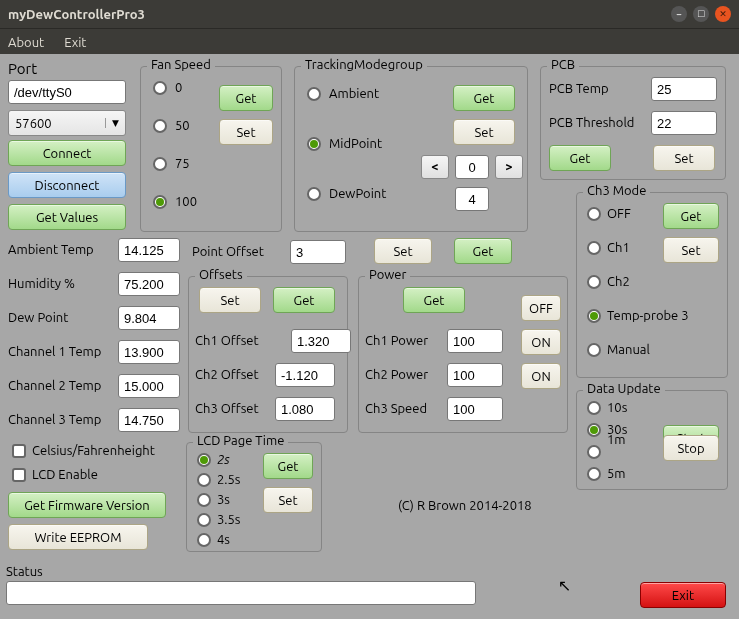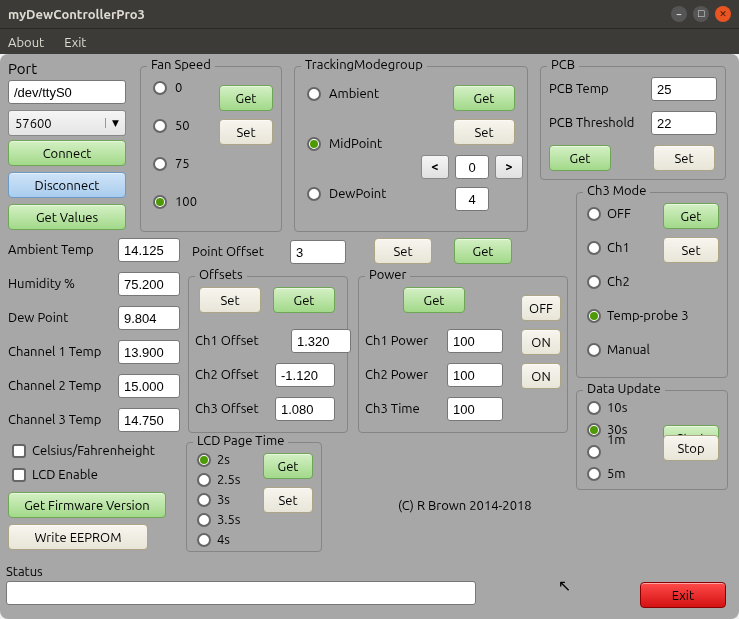--- a/index.html
+++ b/index.html
@@ -43,21 +43,20 @@
     padding: 0 8px;
     gap: 20px;
     border-top: 1px solid #2a2926;
   }
   .menubar span { cursor: pointer; }
   .content {
     background: #a7a7a7;
     position: relative;
     height: 565px;
     width: 739px;
-    border-radius: 8px;
   }
   .lbl { color: #000; font-size: 13px; position: absolute; }
   .grp {
     position: absolute;
     border: 1px solid #858585;
     border-radius: 4px;
   }
   .grp-title {
     position: absolute;
     top: -10px;
@@ -251,28 +250,28 @@
   <div class="grp" style="left:358px; top:222px; width:210px; height:157px;">
     <div class="grp-title">Power</div>
     <div class="btn btn-g abs" style="left:44px; top:10px; width:62px;">Get</div>
     <div class="btn abs" style="left:162px; top:18px; width:40px;">OFF</div>
     <div class="lbl abs" style="left:6px; top:56px;">Ch1 Power</div>
     <input class="txt abs" style="left: 88px; top: 52px; width: 56px;" value="100">
     <div class="btn abs" style="left:162px; top:52px; width:40px;">ON</div>
     <div class="lbl abs" style="left:6px; top:90px;">Ch2 Power</div>
     <input class="txt abs" style="left: 88px; top: 86px; width: 56px;" value="100">
     <div class="btn abs" style="left:162px; top:86px; width:40px;">ON</div>
-    <div class="lbl abs" style="left:6px; top:124px;">Ch3 Time</div>
+    <div class="lbl abs" style="left:6px; top:124px;">Ch3 Speed</div>
     <input class="txt abs" style="left: 88px; top: 120px; width: 56px;" value="100">
   </div>
 
   <div class="grp" style="left:186px; top:388px; width:136px; height:110px;">
     <div class="grp-title">LCD Page Time</div>
     <span class="radio sel abs" style="left:10px; top:10px;"></span>
-    <div class="lbl abs" style="left:30px; top:9px;">2s</div>
+    <div class="lbl abs" style="left:30px; top:9px;font-style:italic;">2s</div>
     <span class="radio abs" style="left:10px; top:30px;"></span>
     <div class="lbl abs" style="left:30px; top:29px;">2.5s</div>
     <span class="radio abs" style="left:10px; top:50px;"></span>
     <div class="lbl abs" style="left:30px; top:49px;">3s</div>
     <span class="radio abs" style="left:10px; top:70px;"></span>
     <div class="lbl abs" style="left:30px; top:69px;">3.5s</div>
     <span class="radio abs" style="left:10px; top:90px;"></span>
     <div class="lbl abs" style="left:30px; top:89px;">4s</div>
     <div class="btn btn-g abs" style="left:76px; top:10px; width:50px;">Get</div>
     <div class="btn abs" style="left:76px; top:44px; width:50px;">Set</div>

